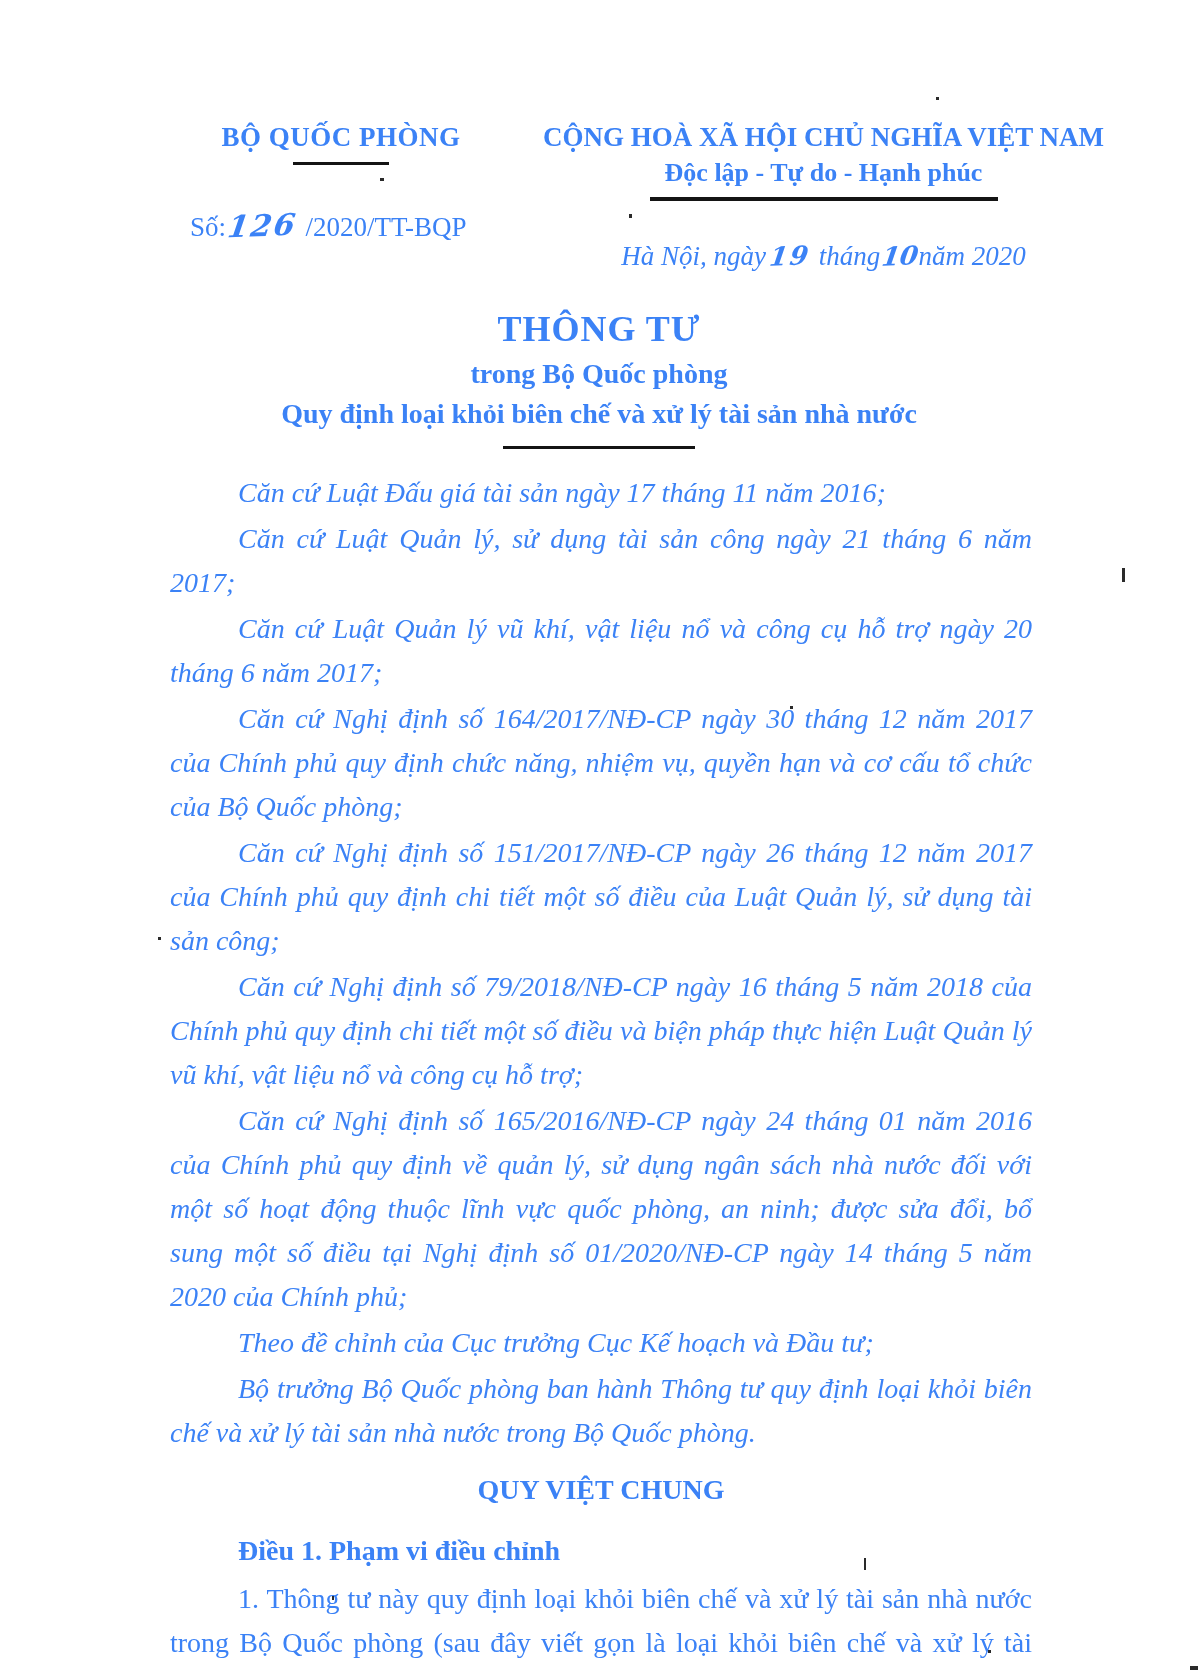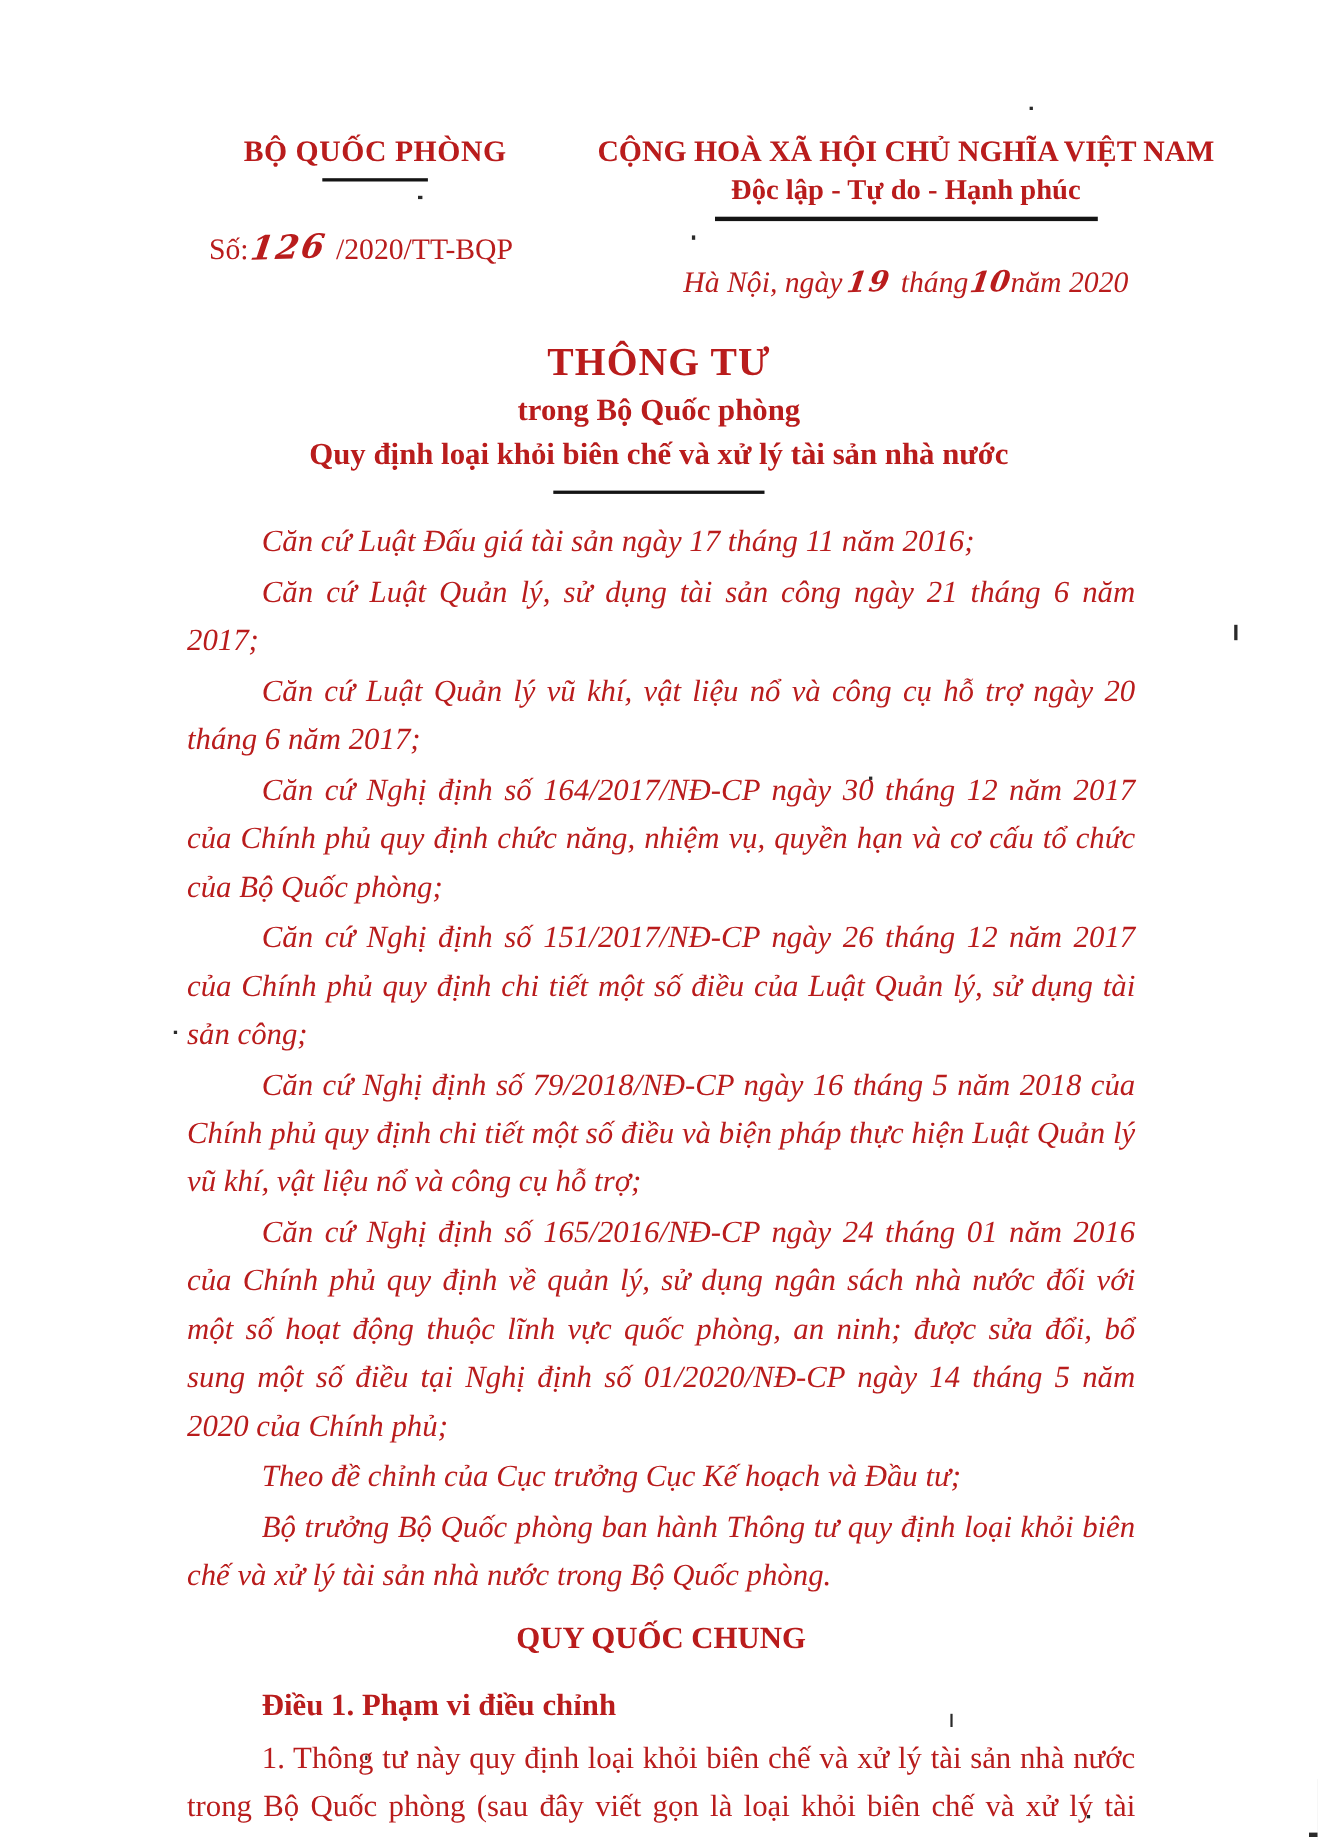--- a/index.html
+++ b/index.html
@@ -6,21 +6,21 @@
     margin: 0;
     padding: 0;
     background: #e8e8e8;
   }
   .page {
     position: relative;
     width: 1198px;
     height: 1673px;
     margin: 0 auto;
     background: #ffffff;
-    color: #b91c1c;
+    color: #3b82f6;
     font-family: "Liberation Serif", "DejaVu Serif", serif;
     overflow: hidden;
   }
   
   .doc-header {
     display: flex;
     justify-content: space-between;
     padding: 122px 92px 0 186px;
   }
   .header-left {
@@ -182,21 +182,21 @@
     <p class="preamble">Căn cứ Luật Quản lý, sử dụng tài sản công ngày 21 tháng 6 năm 2017;</p>
     <p class="preamble">Căn cứ Luật Quản lý vũ khí, vật liệu nổ và công cụ hỗ trợ ngày 20 tháng 6 năm 2017;</p>
     <p class="preamble">Căn cứ Nghị định số 164/2017/NĐ-CP ngày 30 tháng 12 năm 2017 của Chính phủ quy định chức năng, nhiệm vụ, quyền hạn và cơ cấu tổ chức của Bộ Quốc phòng;</p>
     <p class="preamble">Căn cứ Nghị định số 151/2017/NĐ-CP ngày 26 tháng 12 năm 2017 của Chính phủ quy định chi tiết một số điều của Luật Quản lý, sử dụng tài sản công;</p>
     <p class="preamble">Căn cứ Nghị định số 79/2018/NĐ-CP ngày 16 tháng 5 năm 2018 của Chính phủ quy định chi tiết một số điều và biện pháp thực hiện Luật Quản lý vũ khí, vật liệu nổ và công cụ hỗ trợ;</p>
     <p class="preamble">Căn cứ Nghị định số 165/2016/NĐ-CP ngày 24 tháng 01 năm 2016 của Chính phủ quy định về quản lý, sử dụng ngân sách nhà nước đối với một số hoạt động thuộc lĩnh vực quốc phòng, an ninh; được sửa đổi, bổ sung một số điều tại Nghị định số 01/2020/NĐ-CP ngày 14 tháng 5 năm 2020 của Chính phủ;</p>
     <p class="preamble">Theo đề chỉnh của Cục trưởng Cục Kế hoạch và Đầu tư;</p>
     <p class="preamble">Bộ trưởng Bộ Quốc phòng ban hành Thông tư quy định loại khỏi biên chế và xử lý tài sản nhà nước trong Bộ Quốc phòng.</p>
 
     <div class="chapter-block">
-      <div>QUY QUỐC CHUNG</div>
+      <div>QUY VIỆT CHUNG</div>
     </div>
 
     <div class="article-heading">Điều 1. Phạm vi điều chỉnh</div>
     <p>1. Thông tư này quy định loại khỏi biên chế và xử lý tài sản nhà nước trong Bộ Quốc phòng (sau đây viết gọn là loại khỏi biên chế và xử lý tài sản); quản lý, sử dụng số tiền thu được từ xử lý tài sản; kiểm tra, báo cáo và trách</p>
   </div>
 
   <div class="speck" style="left:936px; top:97px; width:3px; height:3px;"></div>
   <div class="speck" style="left:380px; top:178px; width:4px; height:3px;"></div>
   <div class="speck" style="left:629px; top:214px; width:3px; height:4px;"></div>
   <div class="speck" style="left:1122px; top:568px; width:3px; height:14px;"></div>

